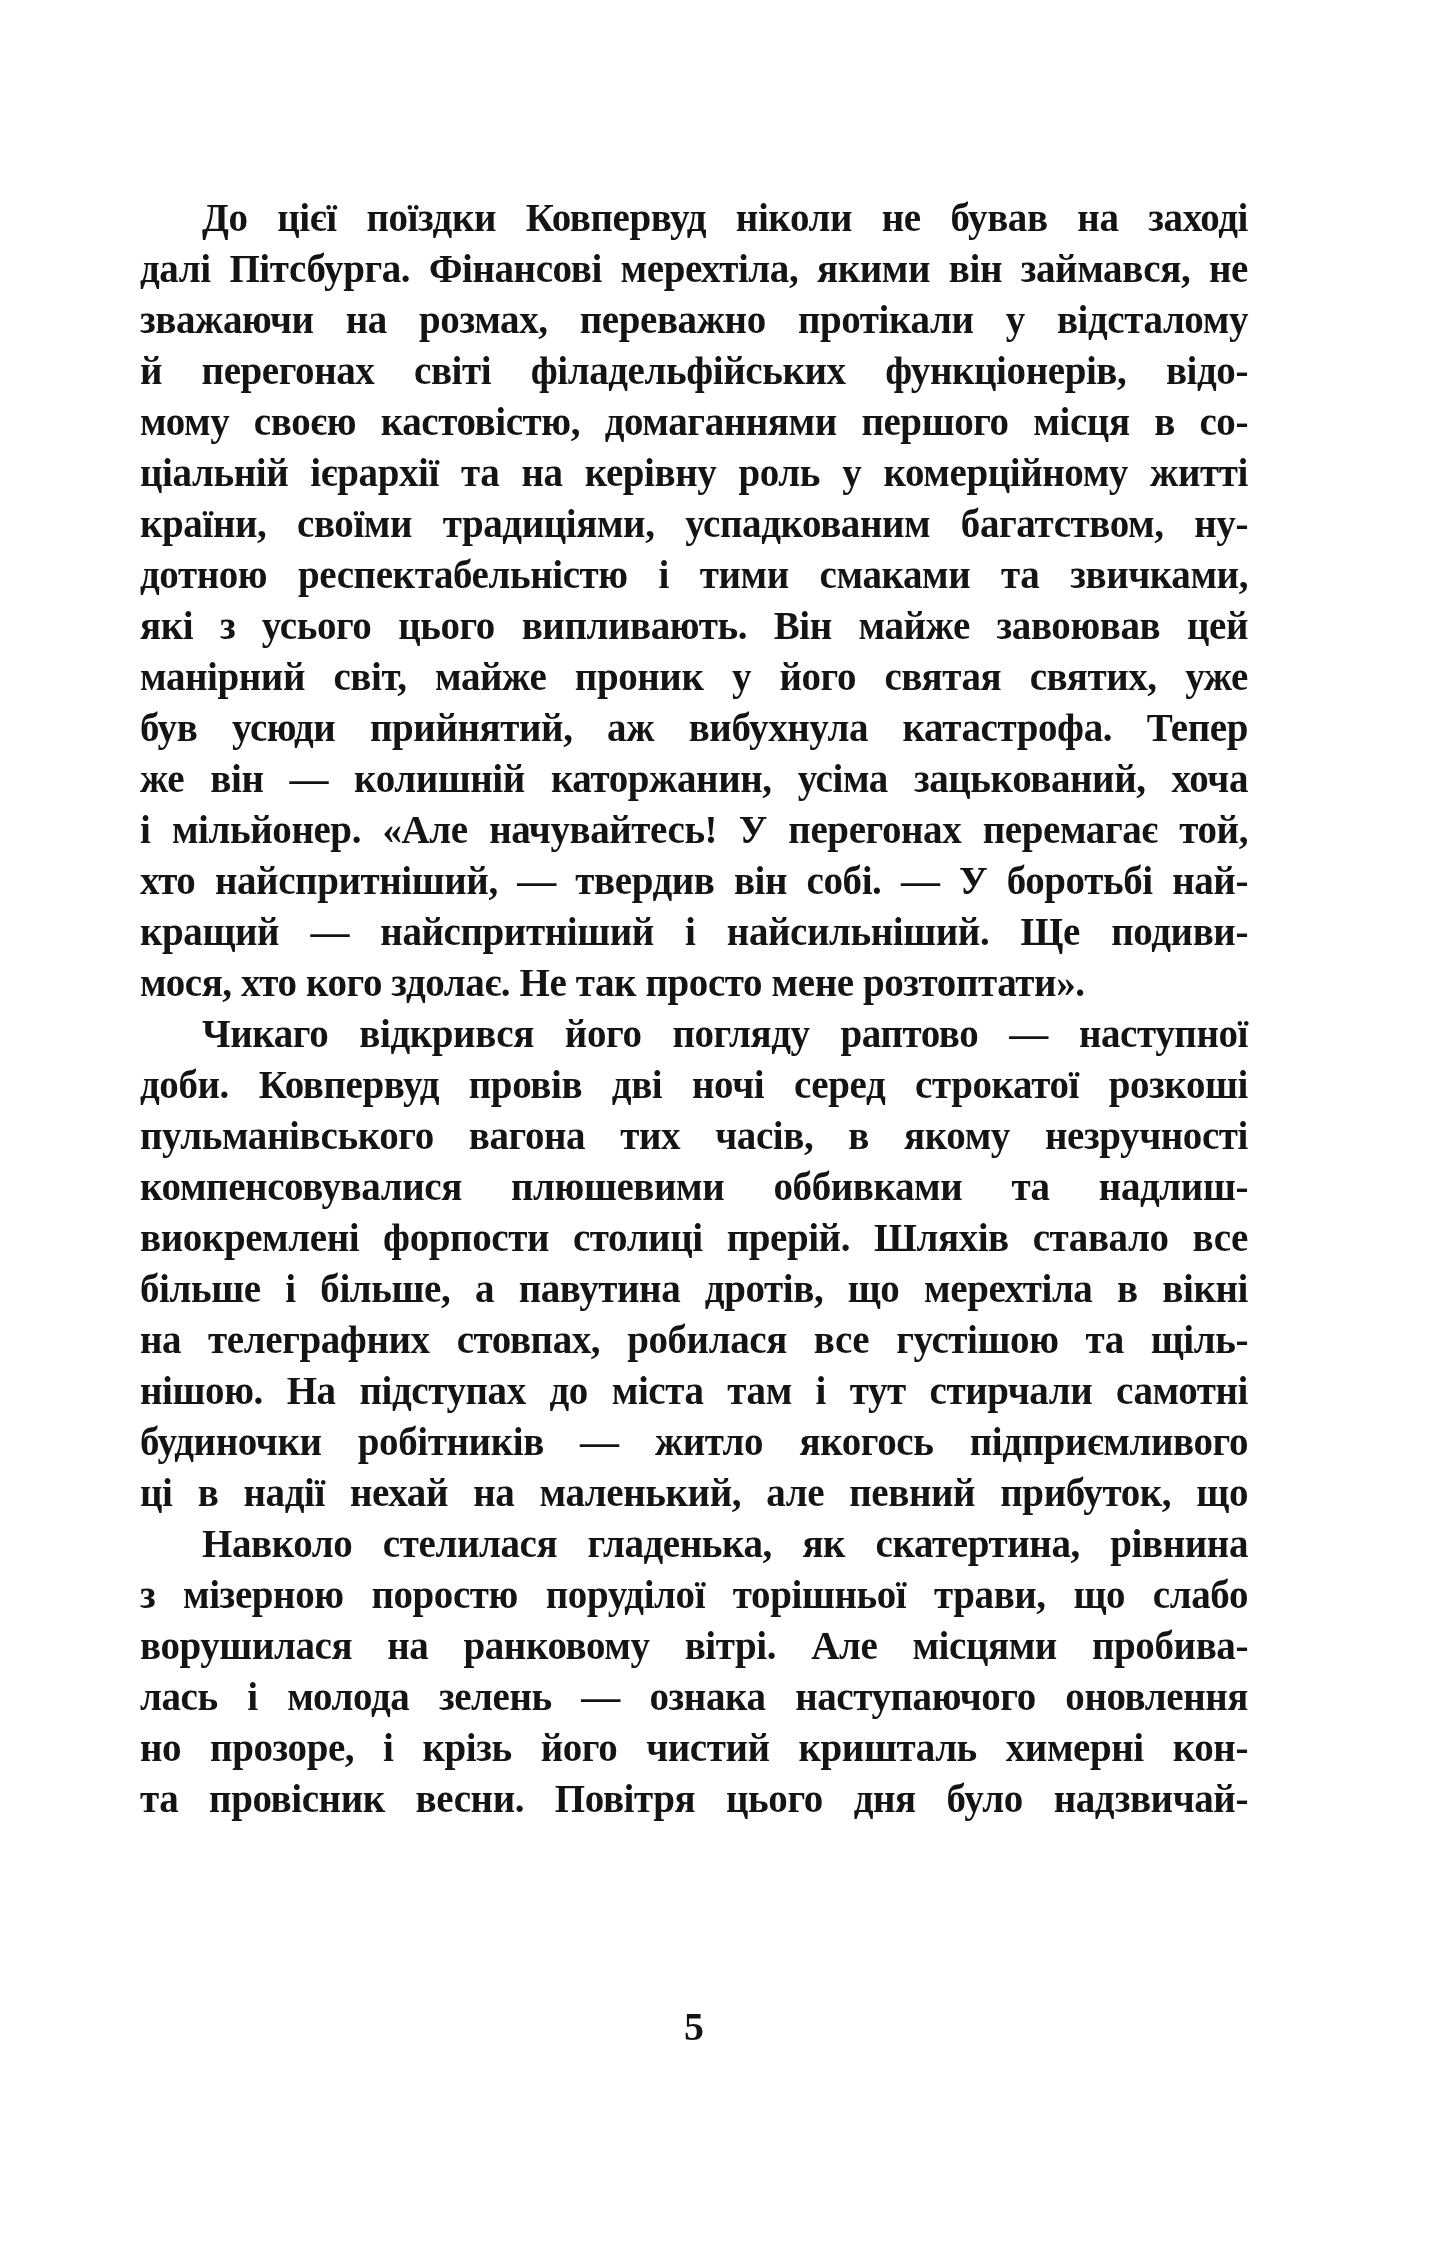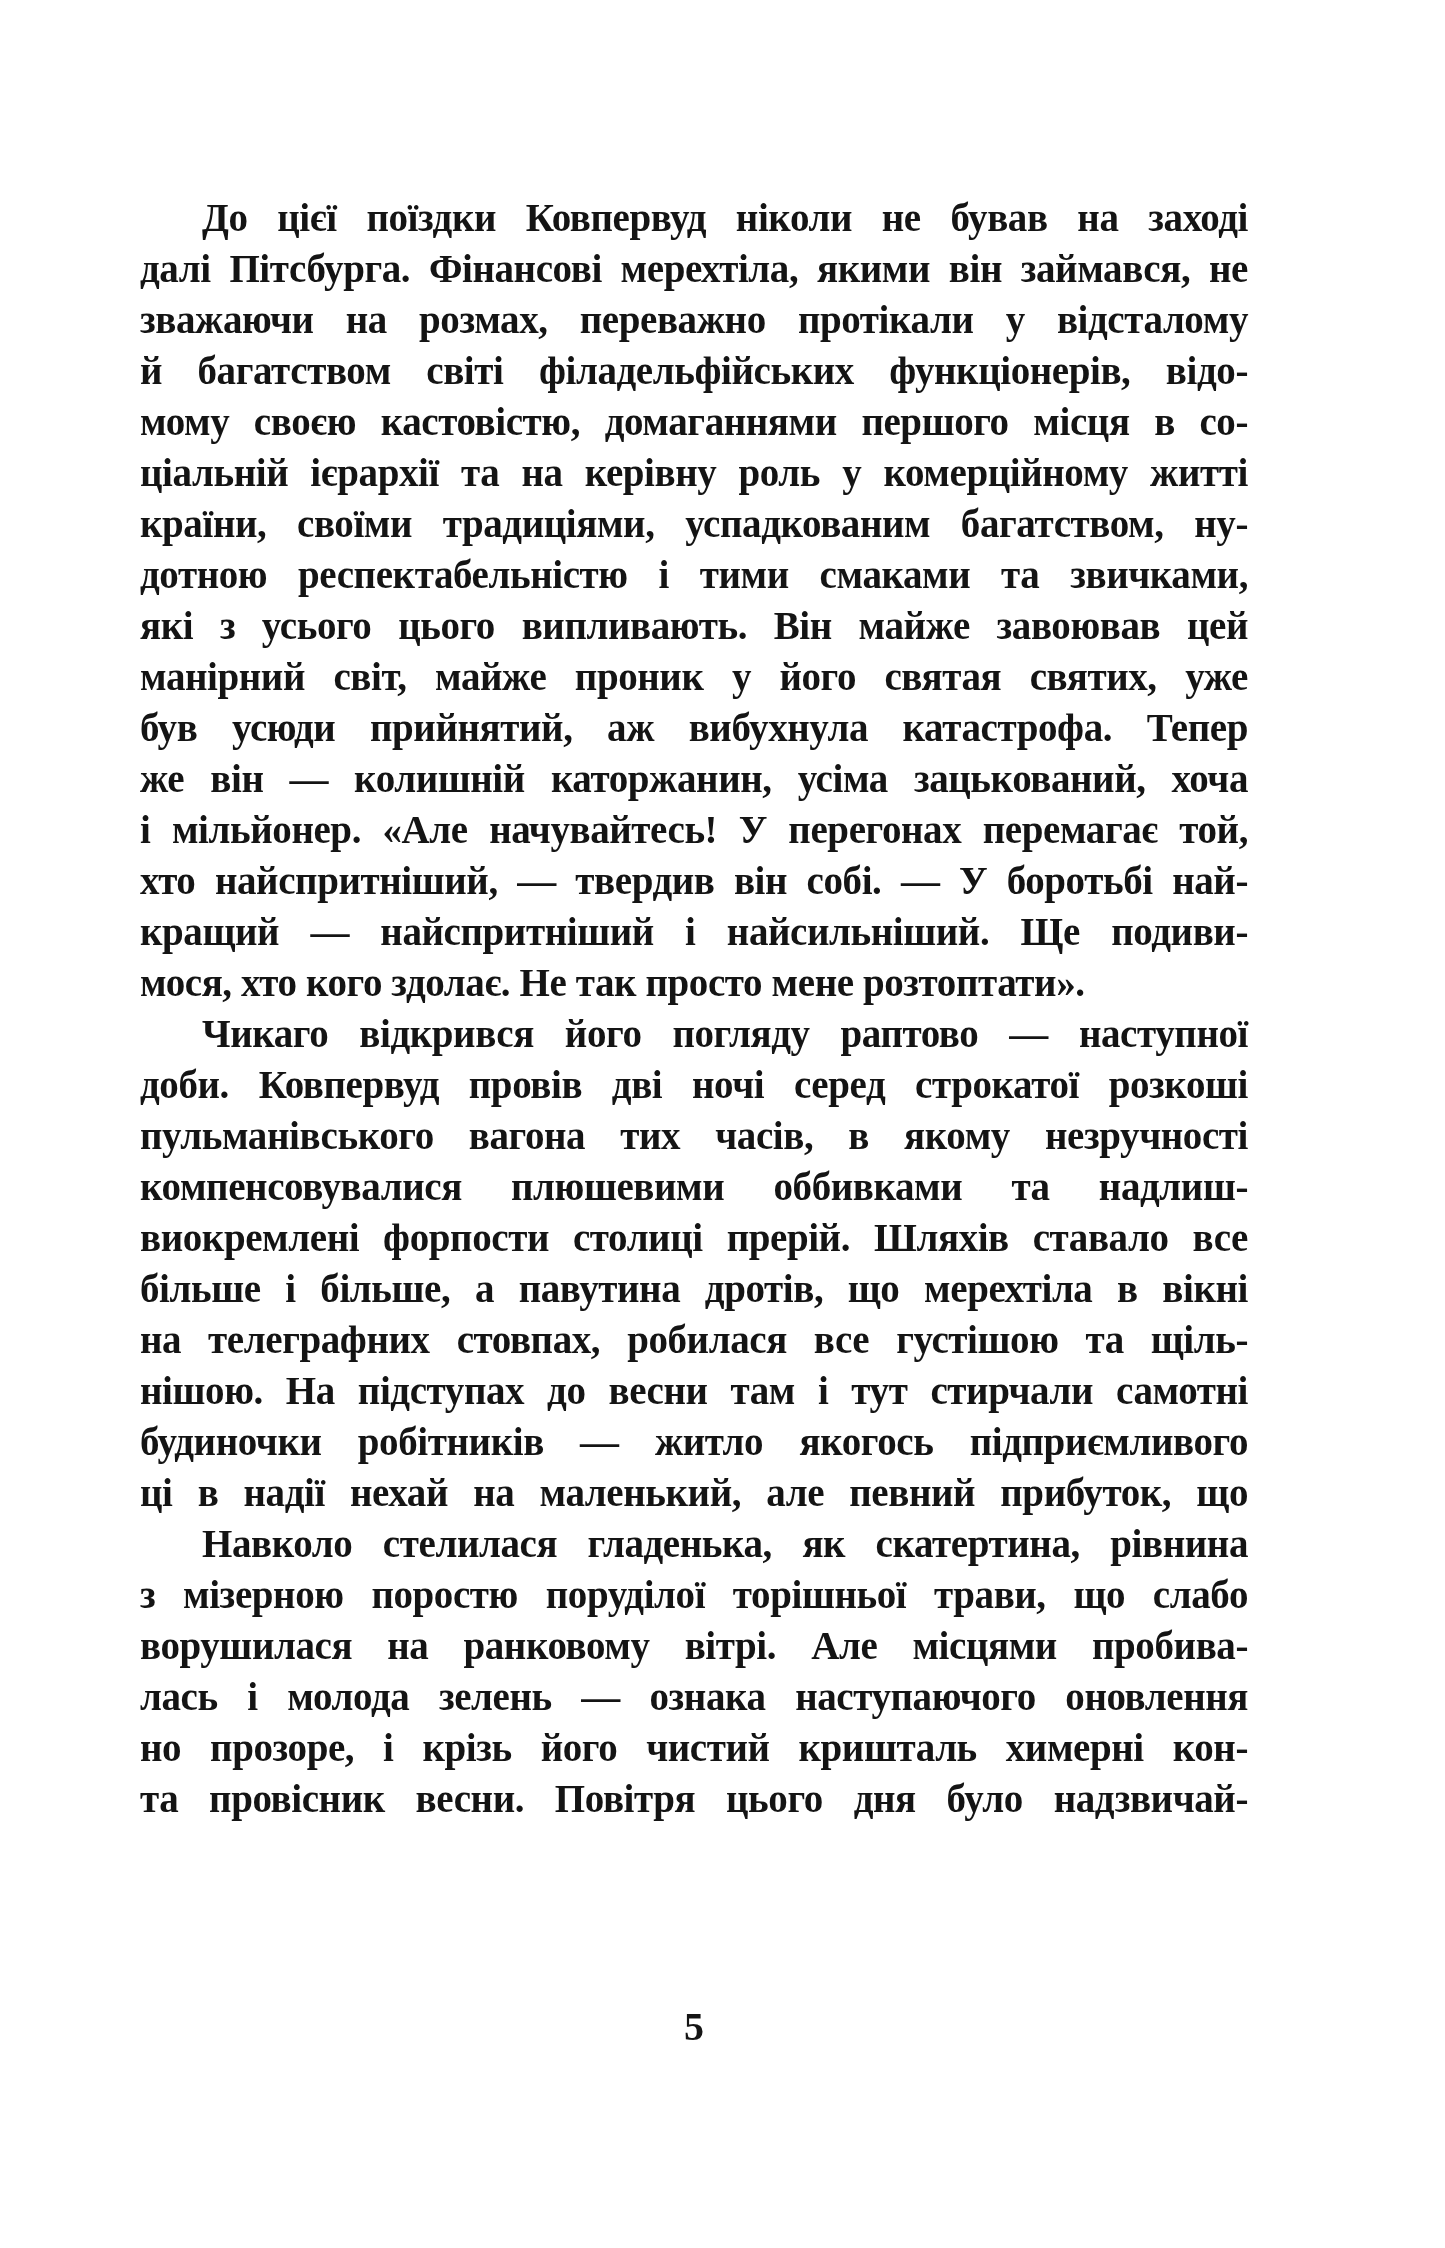--- a/index.html
+++ b/index.html
@@ -55,21 +55,21 @@
 </style>
 </head>
 <body>
 
 <div class="page">
   <div class="text-block" id="text-block">
       <div class="paragraph">
         <div class="line indent">До цієї поїздки Ковпервуд ніколи не бував на заході</div>
         <div class="line">далі Пітсбурга. Фінансові мерехтіла, якими він займався, не</div>
         <div class="line">зважаючи на розмах, переважно протікали у відсталому</div>
-        <div class="line">й багатством світі філадельфійських функціонерів, відо-</div>
+        <div class="line">й перегонах світі філадельфійських функціонерів, відо-</div>
         <div class="line">мому своєю кастовістю, домаганнями першого місця в со-</div>
         <div class="line">ціальній ієрархії та на керівну роль у комерційному житті</div>
         <div class="line">країни, своїми традиціями, успадкованим багатством, ну-</div>
         <div class="line">дотною респектабельністю і тими смаками та звичками,</div>
         <div class="line">які з усього цього випливають. Він майже завоював цей</div>
         <div class="line">манірний світ, майже проник у його святая святих, уже</div>
         <div class="line">був усюди прийнятий, аж вибухнула катастрофа. Тепер</div>
         <div class="line">же він — колишній каторжанин, усіма зацькований, хоча</div>
         <div class="line">і мільйонер. «Але начувайтесь! У перегонах перемагає той,</div>
         <div class="line">хто найспритніший, — твердив він собі. — У боротьбі най-</div>
@@ -77,21 +77,21 @@
         <div class="line para-end">мося, хто кого здолає. Не так просто мене розтоптати».</div>
       </div>
       <div class="paragraph">
         <div class="line indent">Чикаго відкрився його погляду раптово — наступної</div>
         <div class="line">доби. Ковпервуд провів дві ночі серед строкатої розкоші</div>
         <div class="line">пульманівського вагона тих часів, в якому незручності</div>
         <div class="line">компенсовувалися плюшевими оббивками та надлиш-</div>
         <div class="line">виокремлені форпости столиці прерій. Шляхів ставало все</div>
         <div class="line">більше і більше, а павутина дротів, що мерехтіла в вікні</div>
         <div class="line">на телеграфних стовпах, робилася все густішою та щіль-</div>
-        <div class="line">нішою. На підступах до весни там і тут стирчали самотні</div>
+        <div class="line">нішою. На підступах до міста там і тут стирчали самотні</div>
         <div class="line">будиночки робітників — житло якогось підприємливого</div>
         <div class="line">ці в надії нехай на маленький, але певний прибуток, що</div>
       </div>
       <div class="paragraph">
         <div class="line indent">Навколо стелилася гладенька, як скатертина, рівнина</div>
         <div class="line">з мізерною поростю поруділої торішньої трави, що слабо</div>
         <div class="line">ворушилася на ранковому вітрі. Але місцями пробива-</div>
         <div class="line">лась і молода зелень — ознака наступаючого оновлення</div>
         <div class="line">но прозоре, і крізь його чистий кришталь химерні кон-</div>
         <div class="line">та провісник весни. Повітря цього дня було надзвичай-</div>

